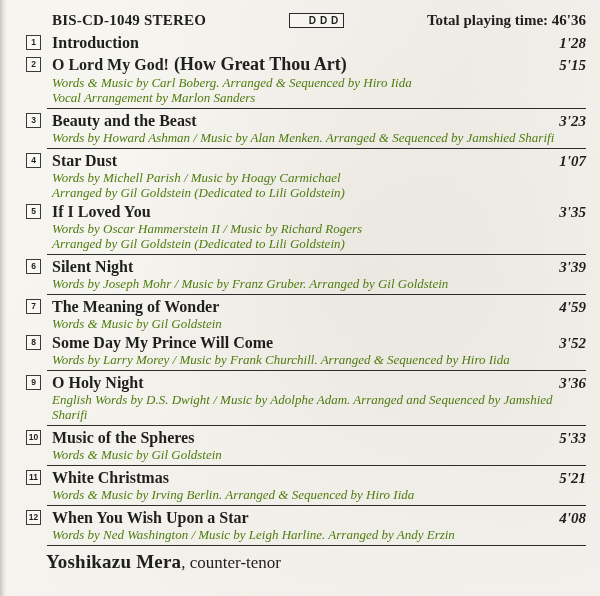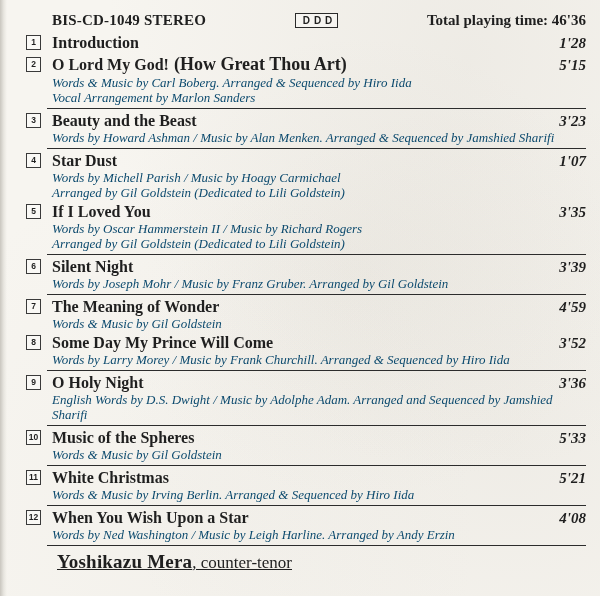--- a/index.html
+++ b/index.html
@@ -33,51 +33,51 @@
     padding-left:26px;
     margin-bottom:4px;
   }
   .catalog{font-weight:bold;font-size:15px;letter-spacing:.2px;text-align:center;}
   .ddd-badge{
     margin:0 auto;
     border:1.5px solid #2a2a2a;
     font-family:"Liberation Sans", sans-serif;
     font-weight:bold;font-size:10px;
     letter-spacing:4px;
-    padding:1px 1px 1px 7px;
+    padding:1px 1px 1px 19px;
     background:rgba(255,255,255,.35);
   }
   .total-time{font-weight:bold;font-size:15px;}
   .track{margin-top:2px;}
   .track-head{display:flex;align-items:baseline;}
   .num-box{
     flex:none;align-self:center;
     width:13px;height:13px;
     border:1px solid #3a3a3a;
     margin-right:11px;
     display:flex;align-items:center;justify-content:center;
     font-family:"Liberation Sans", sans-serif;
     font-weight:bold;font-size:8.5px;line-height:1;
     background:rgba(255,255,255,.4);
   }
   .track-title{font-weight:bold;font-size:16px;line-height:19px;}
   .track-subtitle{font-weight:bold;font-size:18px;margin-left:5px;}
   .track-time{margin-left:auto;font-weight:bold;font-size:15px;flex:none;padding-left:8px;font-style:italic;}
   .credit{
     font-style:italic;font-size:13px;line-height:15px;
-    margin-left:26px;color:#0c4a6e;
+    margin-left:26px;color:#4d7c0f;
   }
   .rule{
     height:0;
     border-top:1.6px solid #2c2c2c;
     margin:3px 0 2px 21px;
   }
   .footer{
-    margin:5px 0 0 31px;
-    display:flex;align-items:baseline;text-decoration:underline;
+    margin:5px 0 0 20px;
+    display:flex;align-items:baseline;
   }
   .artist-name{font-weight:bold;font-size:19px;letter-spacing:.2px;}
   .artist-role{font-size:17px;}
 </style>
 </head>
 <body>
 
 <div class="paper-texture"></div>
 <div class="scan-edge"></div>
 

